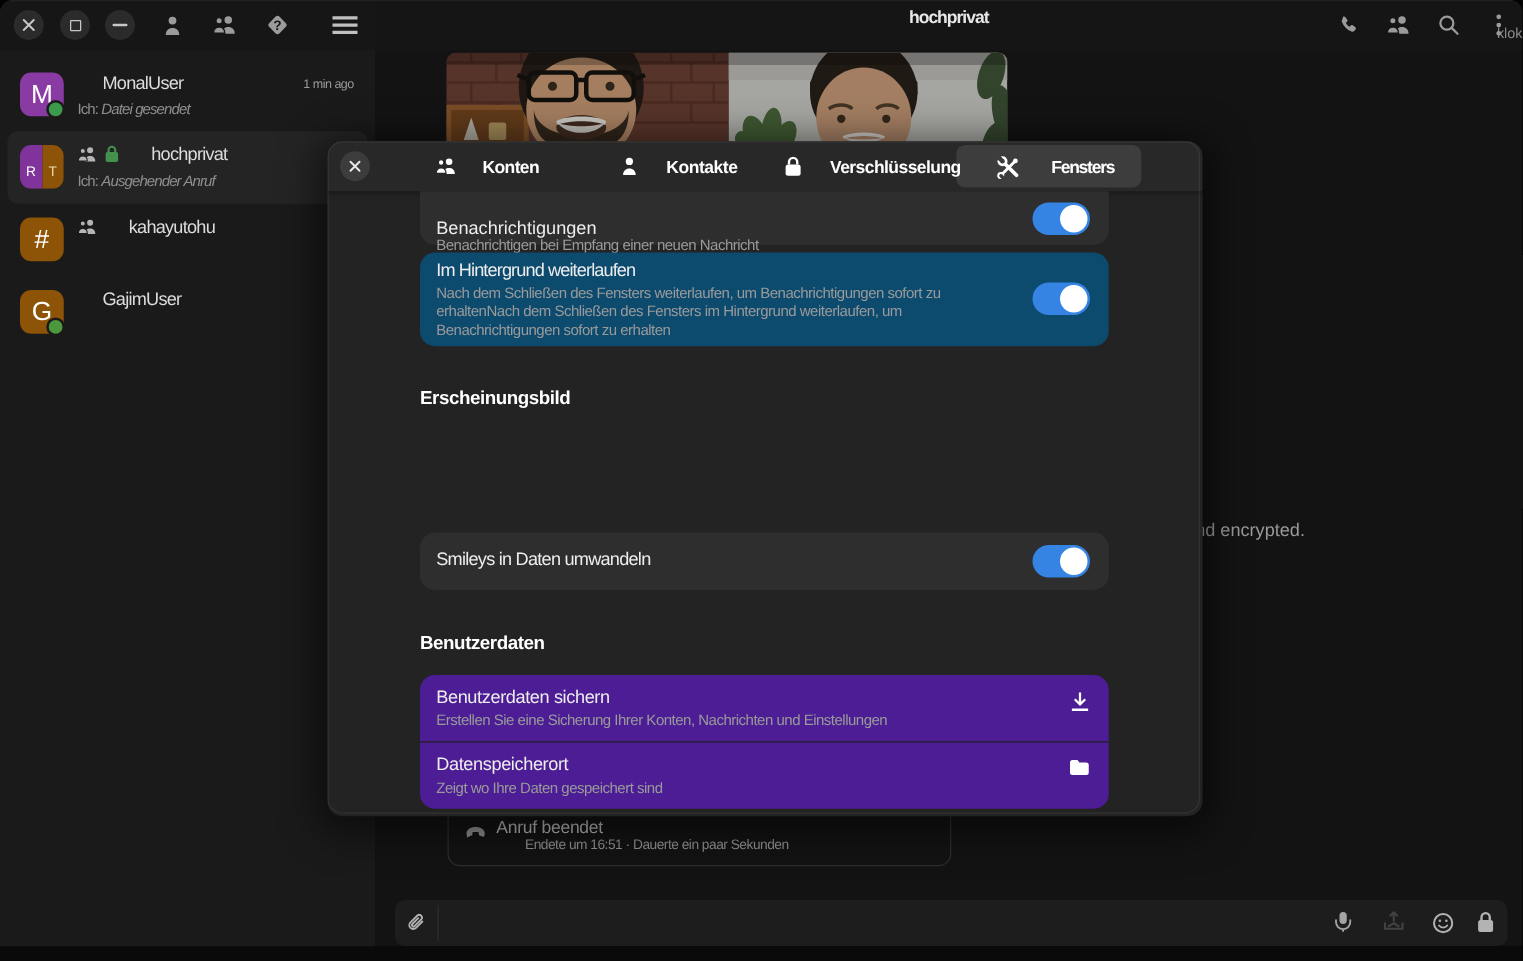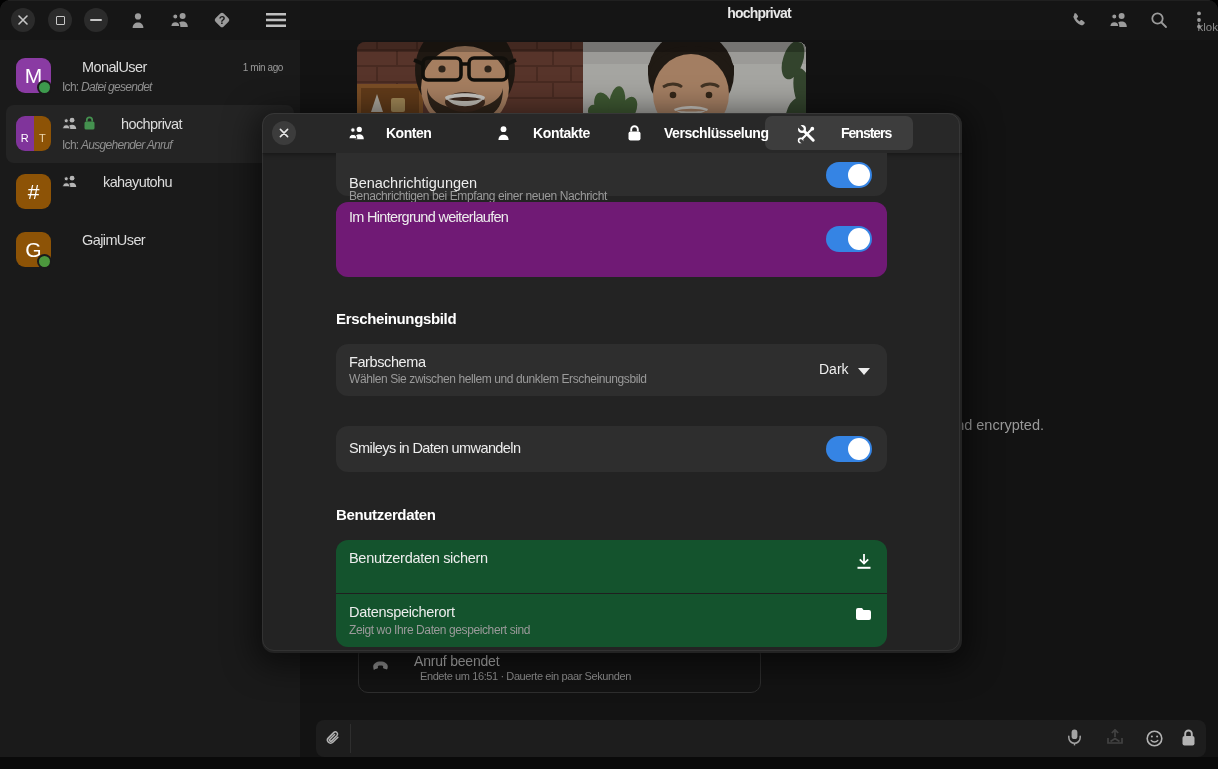--- a/index.html
+++ b/index.html
@@ -178,21 +178,21 @@
   <rect x="0" y="0" width="449" height="10" fill="rgba(5,3,2,0.25)"></rect>
 </svg>
 </div>
 
 <div class="abs" style="right:174px;top:417px;font-size:14.5px;letter-spacing:0;color:#9a9a9a;">nd encrypted.</div>
 
 <div class="abs" style="left:358px;top:645px;width:403px;height:48px;border:1px solid #2e2e2e;border-radius:10px;"></div>
 <svg class="abs" style="left:372px;top:660px" width="17" height="12" viewBox="0 0 17 12">
     <path d="M1.2 6.8 C1.2 3.6 4.4 1.6 8.5 1.6 s7.3 2 7.3 5.2 l-.4 1.9 c-.12.5-.64.8-1.13.63 l-2.6-.9 c-.42-.15-.68-.56-.63-1l.12-1.5 c-1.7-.5-3.6-.5-5.3 0 l.12 1.5 c.05.44-.21.85-.63 1 l-2.6.9 C2.26 10.3 1.74 10 1.62 9.5 z" fill="#8f8f8f"></path>
   </svg>
-<div class="abs" style="left:414px;top:653px;font-size:14px;letter-spacing:-0.2px;color:#b5b5b5;">Anruf beendet</div>
+<div class="abs" style="left:397px;top:653px;font-size:14px;letter-spacing:-0.2px;color:#b5b5b5;">Anruf beendet</div>
 <div class="abs" style="left:397px;top:670px;font-size:11px;letter-spacing:-0.4px;color:#8f8f8f;margin-left:23px;">Endete um 16:51 · Dauerte ein paar Sekunden</div>
 
 <div class="abs" style="left:316px;top:720px;width:890px;height:37px;border-radius:8px;background:#1d1d1d;"></div>
 <svg class="abs" style="left:325px;top:730px" width="16" height="16" viewBox="0 0 16 16">
     <path d="M12.9 7.2 L7.8 12.3 a3.1 3.1 0 0 1 -4.4-4.4 L8.9 2.4 a2.2 2.2 0 0 1 3.1 3.1 L6.6 10.9 a1.2 1.2 0 0 1 -1.7-1.7 L9.6 4.5" fill="none" stroke="#b3b3b3" stroke-width="1.5" stroke-linecap="round"></path>
   </svg>
 <div class="abs" style="left:350px;top:724px;width:1px;height:29px;background:#2e2e2e;"></div>
 
 <svg class="abs" style="left:1067px;top:729px" width="15" height="17" viewBox="0 0 15 17">
     <rect x="4.6" y="0.5" width="5.8" height="9.6" rx="2.9" fill="#a3a3a3"></rect>
@@ -262,47 +262,41 @@
   </svg>
   <div class="abs tab" style="left:562px;top:12px;letter-spacing:-1px;">Fensters</div>
 
   <div class="abs" style="left:74px;top:40px;width:551px;height:43px;border-radius:0 0 12px 12px;background:#2e2e2e;">
     <div class="abs rt" style="left:13px;top:6px;letter-spacing:0;margin-top:16px;">Benachrichtigungen</div>
     <div class="abs rs" style="left:13px;top:8px;margin-top:28px;">Benachrichtigen bei Empfang einer neuen Nachricht</div>
     <div class="abs" style="left:490px;top:9px;width:46px;height:26px;border-radius:13px;background:#3584e4;"></div>
     <div class="abs" style="left:512px;top:11px;width:22px;height:22px;border-radius:50%;background:#fff;"></div>
   </div>
 
-  <div class="abs" style="left:74px;top:89px;width:551px;height:75px;border-radius:12px;background:#701a75;">
+  <div class="abs" style="left:74px;top:89px;width:551px;height:75px;border-radius:12px;background:#0c4a6e;">
     <div class="abs rt" style="left:13px;top:7px;letter-spacing:-0.7px;">Im Hintergrund weiterlaufen</div>
+    <div class="abs rs" style="left:13px;top:25px;width:420px;line-height:15px;">Nach dem Schließen des Fensters weiterlaufen, um Benachrichtigungen sofort zu erhaltenNach dem Schließen des Fensters im Hintergrund weiterlaufen, um Benachrichtigungen sofort zu erhalten</div>
     <div class="abs" style="left:490px;top:24px;width:46px;height:26px;border-radius:13px;background:#3584e4;"></div>
     <div class="abs" style="left:512px;top:26px;width:22px;height:22px;border-radius:50%;background:#fff;"></div>
   </div>
 
   <div class="abs h" style="left:74px;top:197px;">Erscheinungsbild</div>
 
-  <div class="abs" style="left:74px;top:231px;width:551px;height:52px;border-radius:12px;background:#2e2e2e;">
-    <div class="abs rt" style="left:13px;top:10px;letter-spacing:-0.4px;">Farbschema</div>
-    <div class="abs rs" style="left:13px;top:28px;">Wählen Sie zwischen hellem und dunklem Erscheinungsbild</div>
-    <div class="abs" style="left:483px;top:17px;font-size:14px;color:#ededed;">Dark</div>
-    <svg class="abs" style="left:521px;top:23px" width="14" height="9" viewBox="0 0 14 9">
-        <path d="M1 1 L7 8 L13 1 z" fill="#ededed"></path>
-      </svg>
-  </div>
 
   <div class="abs" style="left:74px;top:313px;width:551px;height:46px;border-radius:12px;background:#2e2e2e;">
     <div class="abs rt" style="left:13px;top:14px;letter-spacing:-0.6px;">Smileys in Daten umwandeln</div>
     <div class="abs" style="left:490px;top:10px;width:46px;height:26px;border-radius:13px;background:#3584e4;"></div>
     <div class="abs" style="left:512px;top:12px;width:22px;height:22px;border-radius:50%;background:#fff;"></div>
   </div>
 
   <div class="abs h" style="left:74px;top:393px;">Benutzerdaten</div>
 
-  <div class="abs" style="left:74px;top:427px;width:551px;height:107px;border-radius:12px;background:#14532d;">
+  <div class="abs" style="left:74px;top:427px;width:551px;height:107px;border-radius:12px;background:#4c1d95;">
     <div class="abs rt" style="left:13px;top:10px;letter-spacing:-0.3px;">Benutzerdaten sichern</div>
+    <div class="abs rs" style="left:13px;top:29px;">Erstellen Sie eine Sicherung Ihrer Konten, Nachrichten und Einstellungen</div>
     <svg class="abs" style="left:520px;top:13px" width="16" height="18" viewBox="0 0 16 18">
         <path d="M8 1 V10 M3.8 6.4 L8 10.6 L12.2 6.4" stroke="#fff" stroke-width="1.8" fill="none"></path>
         <rect x="1.5" y="13.8" width="13" height="2" fill="#fff"></rect>
       </svg>
     <div class="abs" style="left:0;top:53px;width:551px;height:1px;background:#1f1f1f;"></div>
     <div class="abs rt" style="left:13px;top:64px;letter-spacing:-0.3px;">Datenspeicherort</div>
     <div class="abs rs" style="left:13px;top:83px;">Zeigt wo Ihre Daten gespeichert sind</div>
     <svg class="abs" style="left:519px;top:67px" width="17" height="15" viewBox="0 0 17 15">
         <path d="M1 3 a2 2 0 0 1 2-2 h4 l1.5 2 H14 a2 2 0 0 1 2 2 v6 a2 2 0 0 1 -2 2 H3 a2 2 0 0 1 -2-2 z" fill="#fff"></path>
       </svg>

